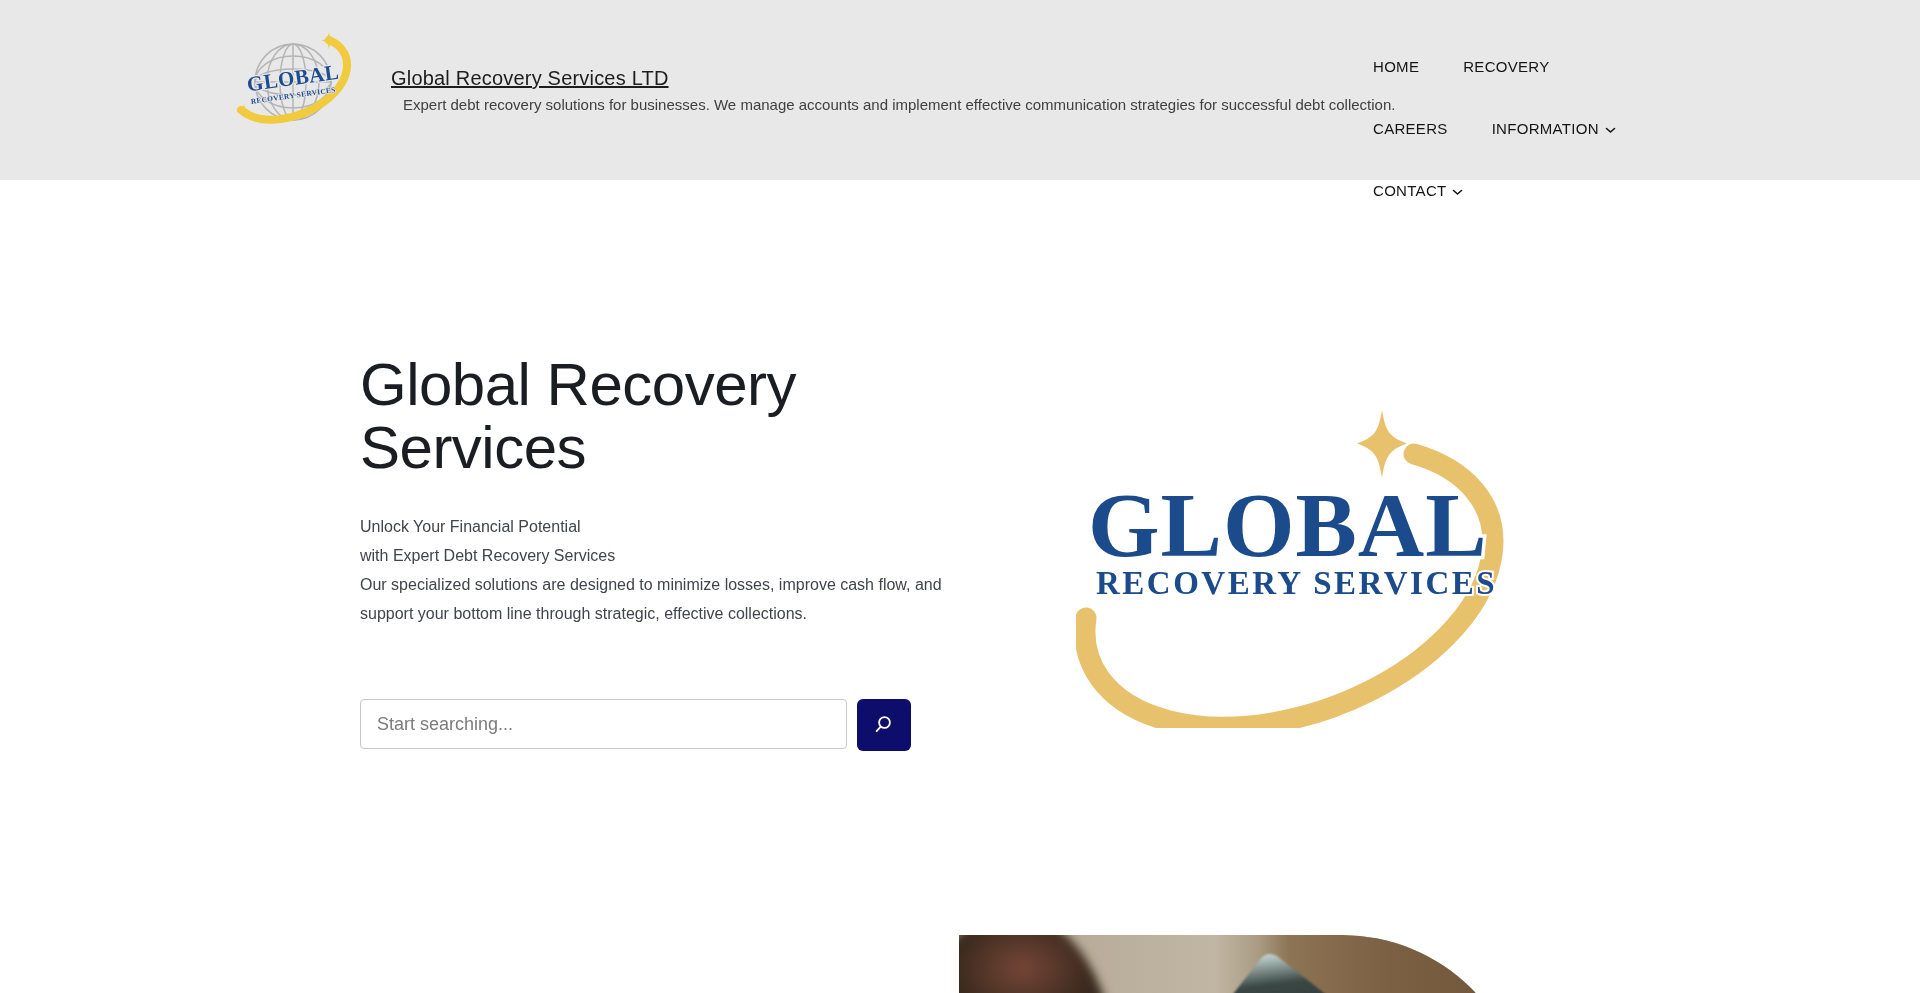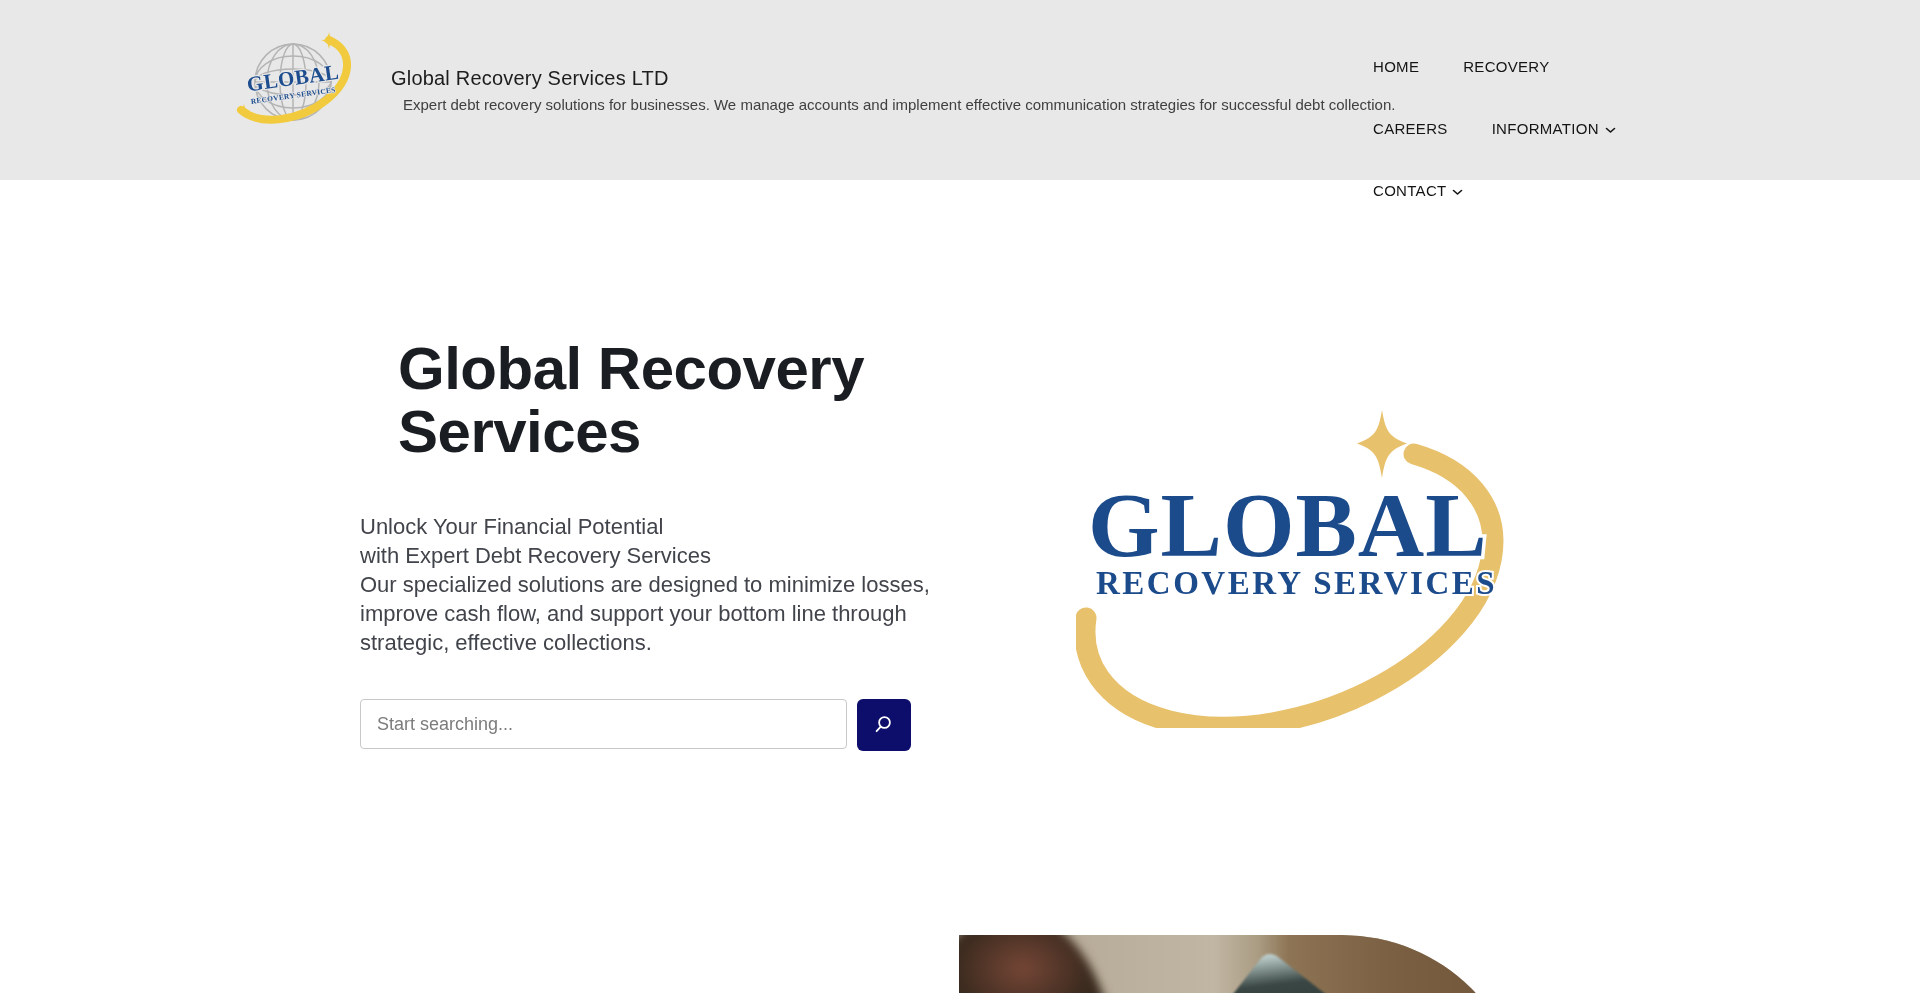--- a/index.html
+++ b/index.html
@@ -3,32 +3,32 @@
 <meta charset="utf-8">
 <style>
   * { margin:0; padding:0; box-sizing:border-box; }
   html,body { background:#ffffff; }
   body { font-family:"Liberation Sans", sans-serif; }
   #canvas{ position:relative; width:1920px; height:993px; overflow:hidden; background:#ffffff; }
 
   
   .site-header{ position:absolute; left:0; top:0; width:1920px; height:180px; background:#e8e8e8; }
   .logo-small{ position:absolute; left:220px; top:30px; width:152px; height:108px; cursor:pointer; }
-  .site-title{ position:absolute; left:391px; top:67px; font-size:20px; font-weight:500; color:#1d1d1d; letter-spacing:0.2px; cursor:pointer; }
+  .site-title{ position:absolute; left:391px; top:67px; font-size:20px; font-weight:500; color:#1d1d1d; letter-spacing:0.2px; cursor:pointer;text-decoration:underline; }
   .tagline{ position:absolute; left:391px; top:96px; font-size:15px; color:#404040;margin-left:12px; }
 
   .main-nav{ position:absolute; left:1373px; top:58px; width:244px; display:flex; flex-wrap:wrap; column-gap:21px; row-gap:26px;gap:44px; }
   .nav-item{ display:flex; align-items:center; gap:6px; font-size:15px; font-weight:500; line-height:1.2;
              color:#141414; text-decoration:none; letter-spacing:0.3px; white-space:nowrap; cursor:pointer; }
   .nav-item .chev{ display:block; margin-top:2px; color:#141414; }
 
   
-  .hero-heading{ position:absolute; left:360px; top:337px; width:495px; font-size:60px; font-weight:700;
-                 line-height:63px; letter-spacing:-0.5px; color:#1a1d22;margin-left:38px; }
-  .hero-text{ position:absolute; left:360px; top:512px; width:600px; font-size:22px; line-height:29px; color:#41444a; }
+  .hero-heading{ position:absolute; left:360px; top:353px; width:495px; font-size:60px; font-weight:400;
+                 line-height:63px; letter-spacing:-0.5px; color:#1a1d22; }
+  .hero-text{ position:absolute; left:360px; top:512px; width:600px; font-size:16px; line-height:29px; color:#41444a; }
 
   .search-row{ position:absolute; left:360px; top:699px; display:flex; gap:10px; align-items:flex-start; }
   .search-input{ width:487px; height:50px; border:1px solid #c8c8c8; border-radius:4px; background:#ffffff;
                  padding:8px 16px; font-size:18px; color:#333333; font-family:"Liberation Sans", sans-serif; outline:none; }
   .search-input::placeholder{ color:#7c7c7c; }
   .search-button{ width:54px; height:52px; border:none; border-radius:6px; background:#0d0d6b;
                   display:flex; align-items:center; justify-content:center; cursor:pointer; }
 
   
   .logo-large{ position:absolute; left:1076px; top:398px; width:440px; height:330px; }

